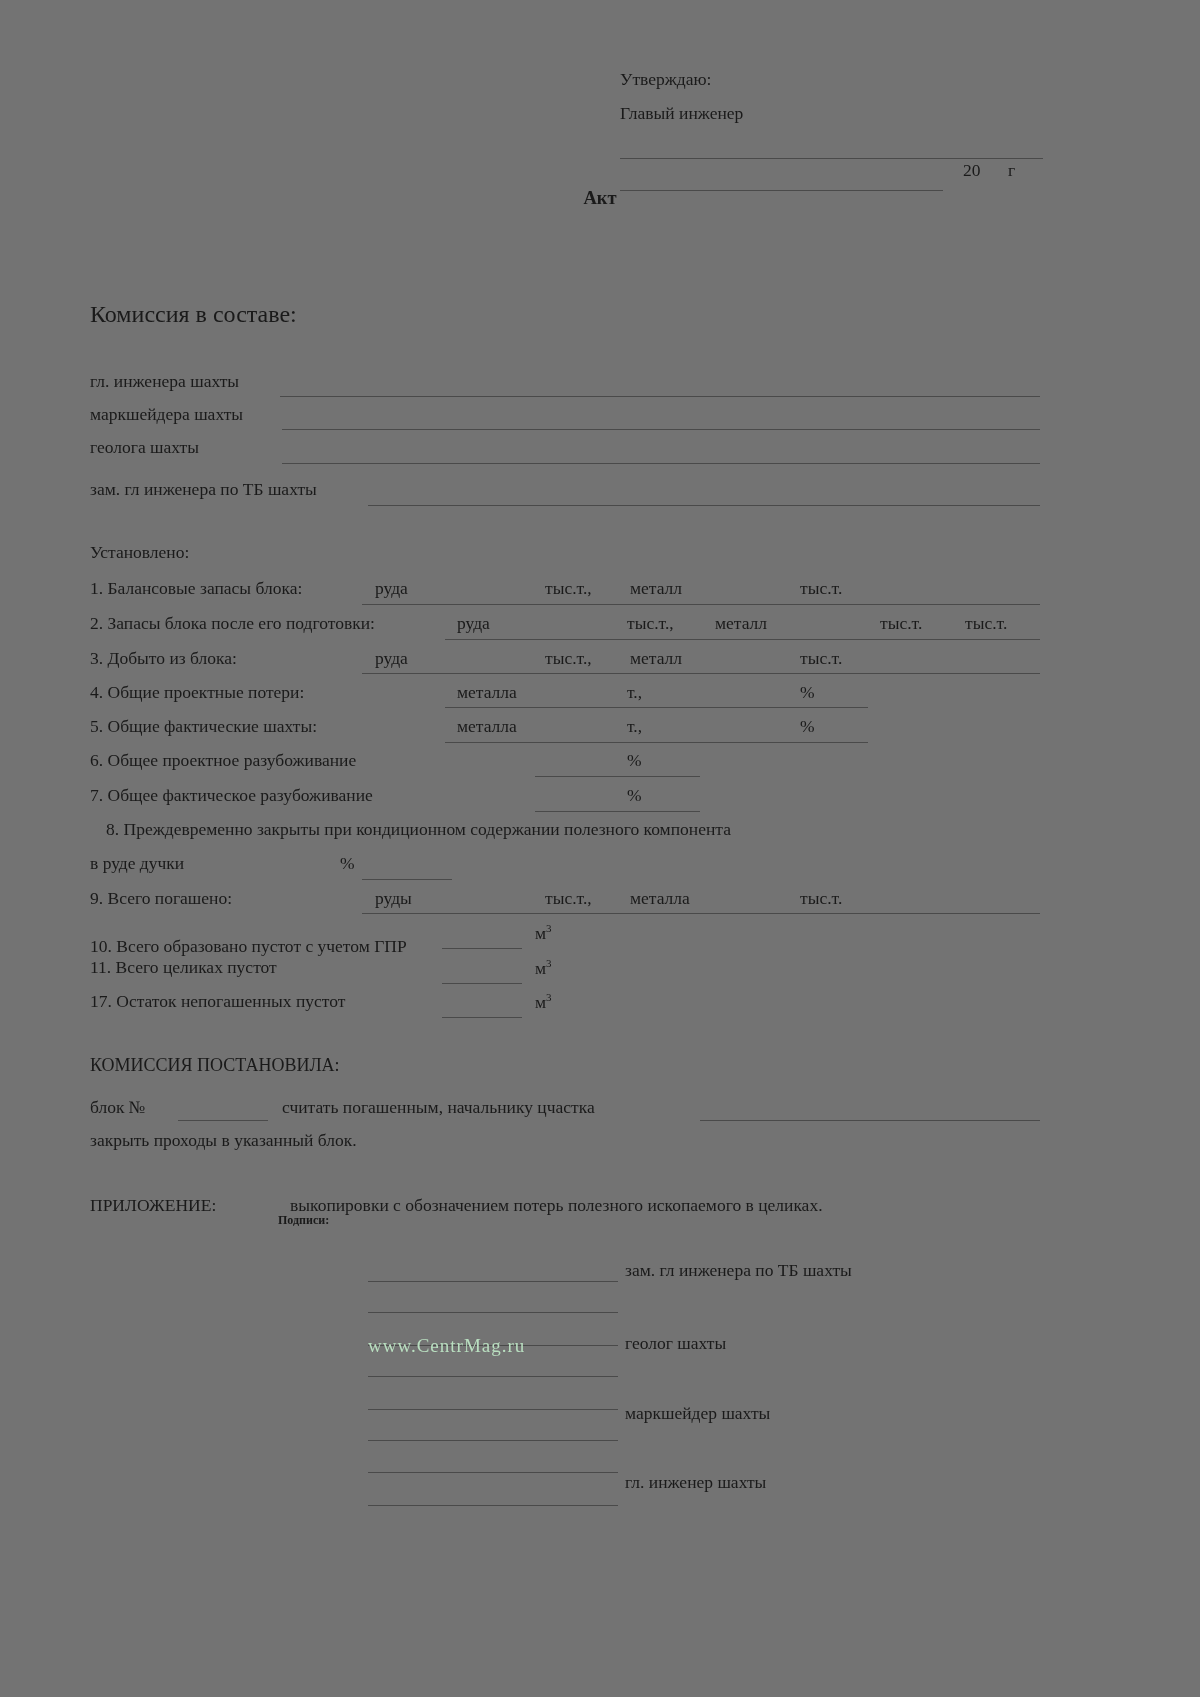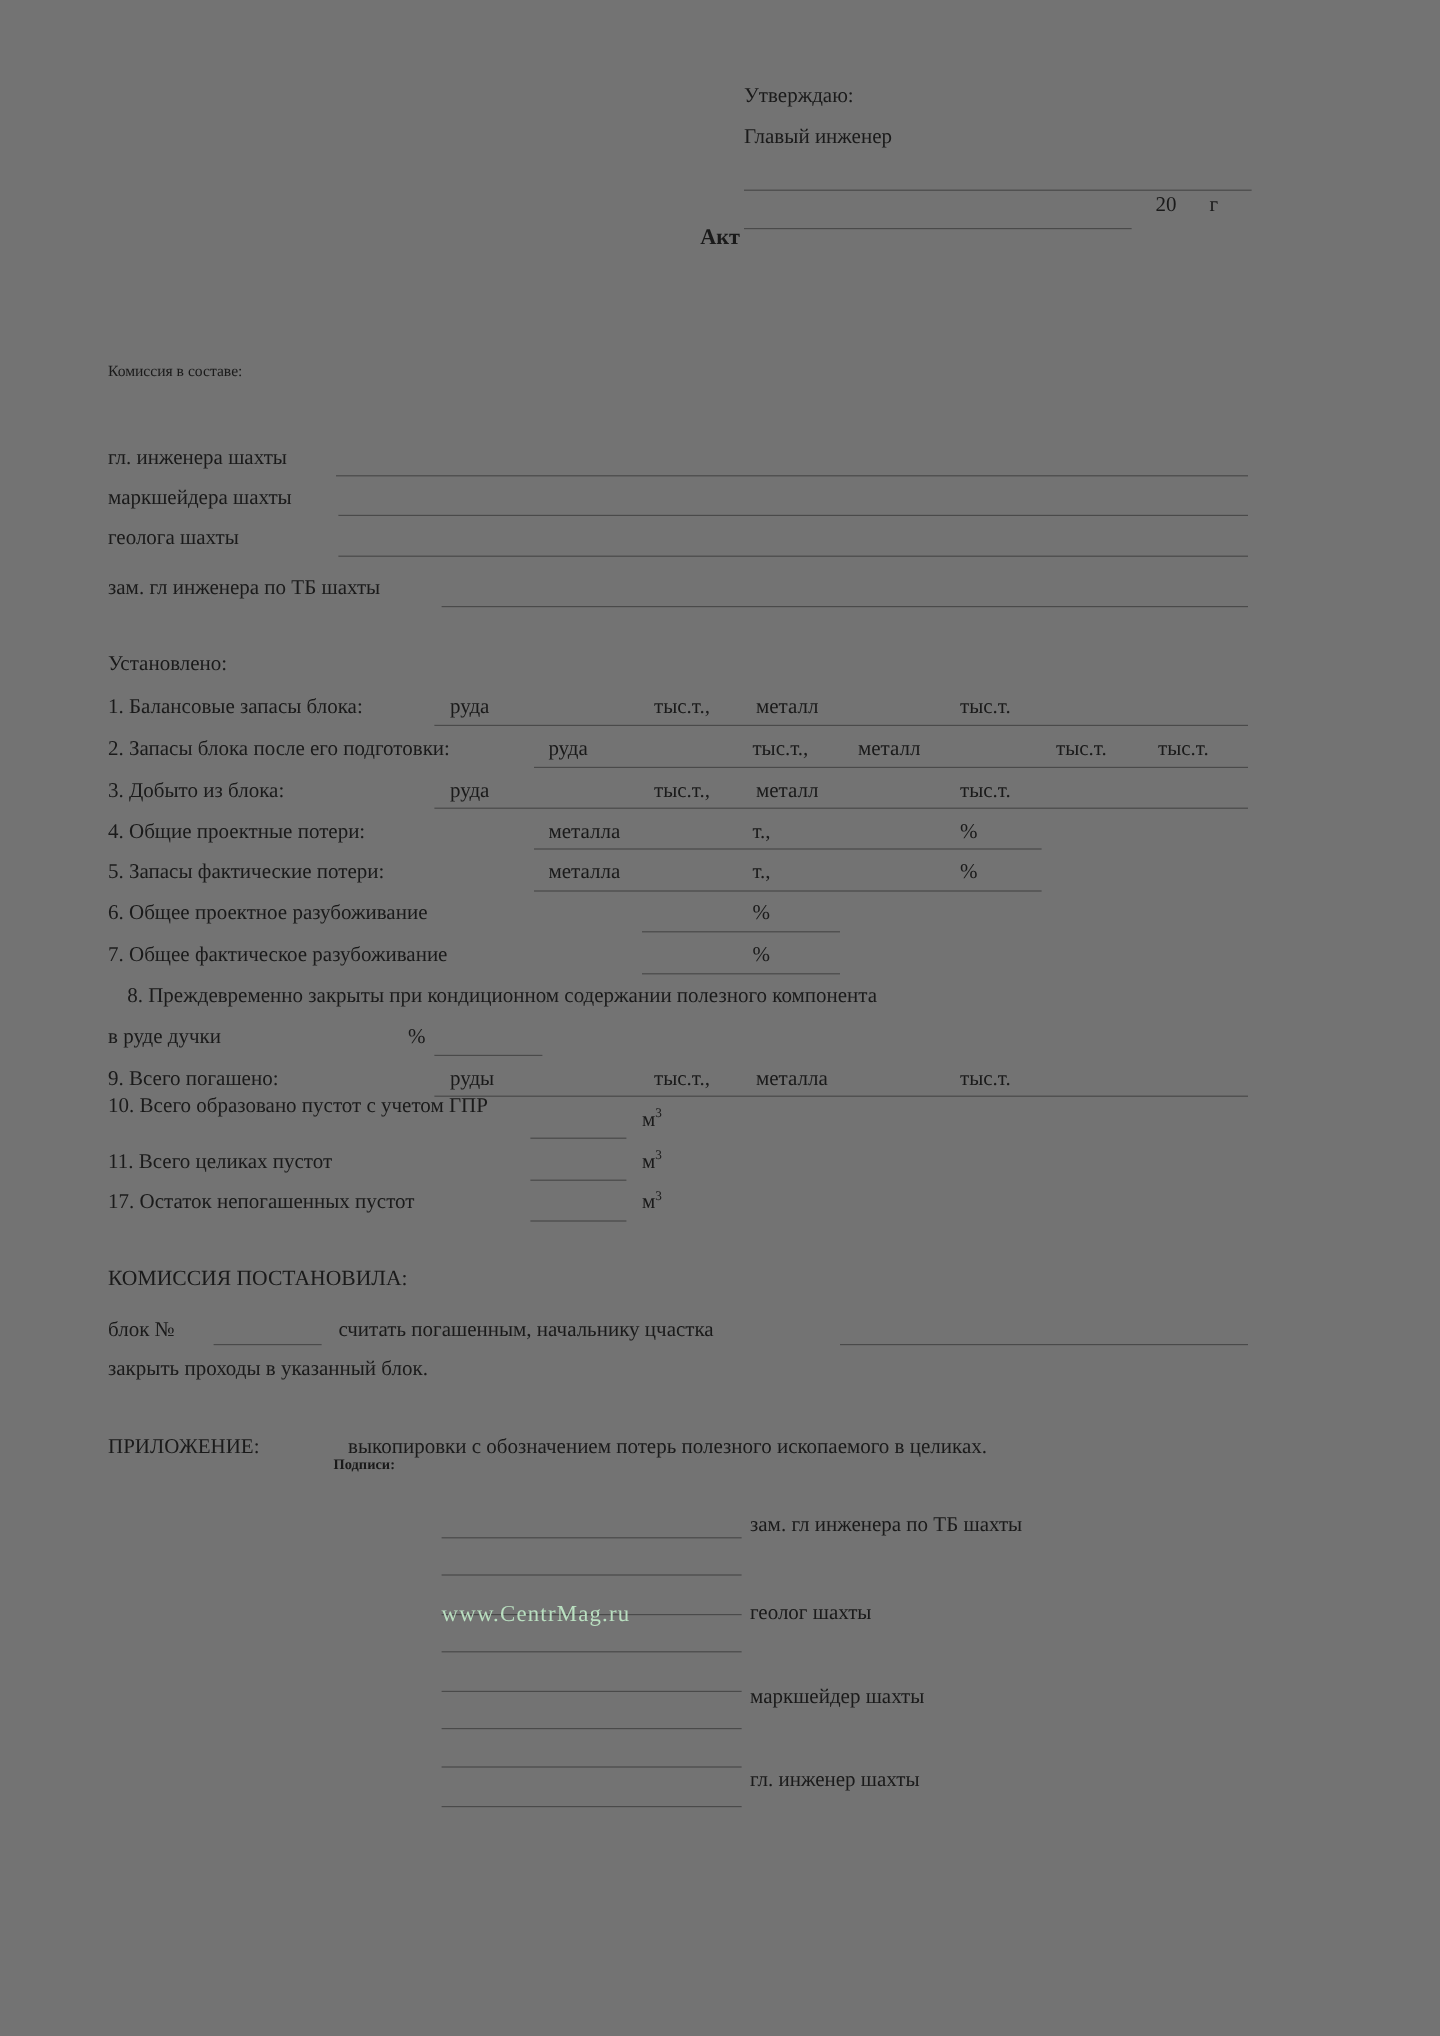--- a/index.html
+++ b/index.html
@@ -85,21 +85,21 @@
     text-align: center;
     font-weight: bold;
     font-size: 18.5px;
   }
 
   
   .commission-label {
     position: absolute;
     left: 0;
     top: 301px;
-    font-size: 13px;
+    font-size: 24px;
   }
   .crow-label {
     position: absolute;
     font-size: 17.5px;
     white-space: nowrap;
   }
   .crow-rule {
     position: absolute;
     border-bottom: 1px solid #4a4a4a;
     height: 0;
@@ -222,21 +222,21 @@
       <span>4.</span>
       <span>Общие проектные потери:</span>
     </div>
     <div class="item" style="left:367px; top:682px;">металла</div>
     <div class="item" style="left:537px; top:682px;">т.,</div>
     <div class="item" style="left:710px; top:682px;">%</div>
     <div class="ul" style="left:355px; top:707px; width:423px;"></div>
 
     <div class="item" style="left:0; top:716px;">
       <span>5.</span>
-      <span>Запасы фактические потери:</span>
+      <span>Общие фактические шахты:</span>
     </div>
     <div class="item" style="left:367px; top:716px;">металла</div>
     <div class="item" style="left:537px; top:716px;">т.,</div>
     <div class="item" style="left:710px; top:716px;">%</div>
     <div class="ul" style="left:355px; top:742px; width:423px;"></div>
 
     <div class="item" style="left:0; top:750px;">
       <span>6.</span>
       <span>Общее проектное разубоживание</span>
     </div>
@@ -261,21 +261,21 @@
     <div class="item" style="left:0; top:888px;">
       <span>9.</span>
       <span>Всего погашено:</span>
     </div>
     <div class="item" style="left:285px; top:888px;">руды</div>
     <div class="item" style="left:455px; top:888px;">тыс.т.,</div>
     <div class="item" style="left:540px; top:888px;">металла</div>
     <div class="item" style="left:710px; top:888px;">тыс.т.</div>
     <div class="ul" style="left:272px; top:913px; width:678px;"></div>
 
-    <div class="item" style="left:0; top:911px;">
+    <div class="item" style="left:0; top:936px;">
       <span>10.</span>
       <span>Всего образовано пустот с учетом ГПР</span>
     </div>
     <div class="item" style="left:445px; top:922px;">м<sup>3</sup></div>
     <div class="ul" style="left:352px; top:948px; width:80px;"></div>
 
     <div class="item" style="left:0; top:957px;">
       <span>11.</span>
       <span>Всего целиках пустот</span>
     </div>

